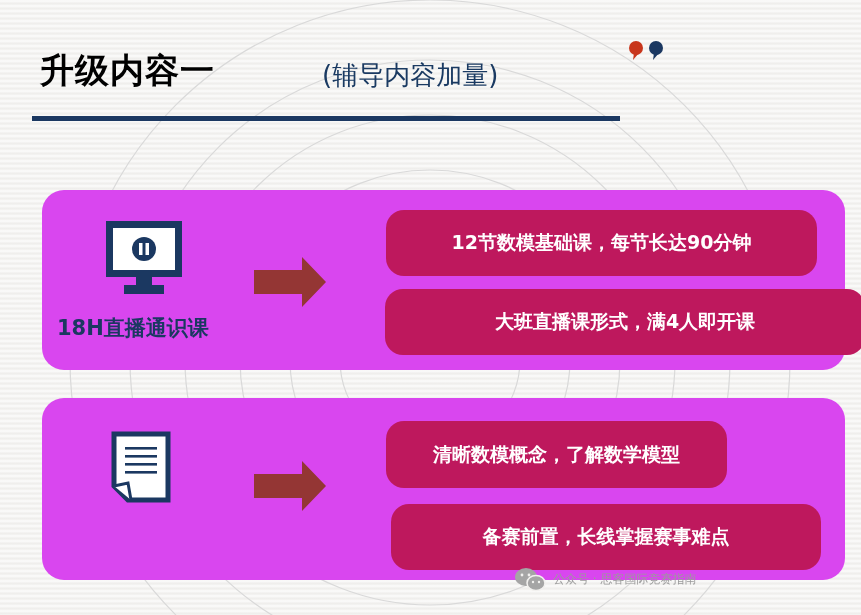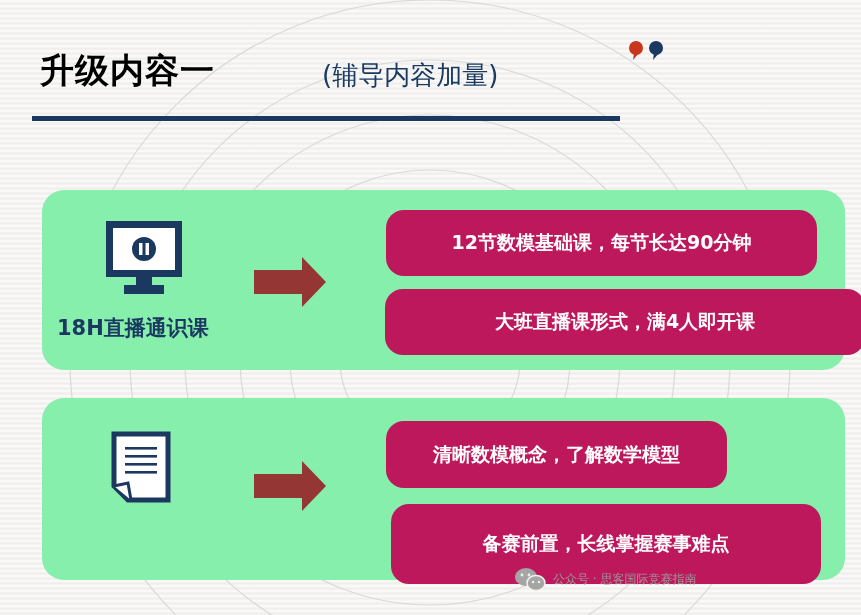--- a/index.html
+++ b/index.html
@@ -16,21 +16,21 @@
     position:absolute; left:0; top:0; white-space:nowrap;
     font-size:34px; color:#000000; letter-spacing:1px; font-weight:700; line-height:60px;
   }
   .title-sub {
     position:absolute; left:282px; top:10px; white-space:nowrap;
     font-size:26px; color:#1a3a62; line-height:50px;
   }
   .title-underline { position:absolute; left:32px; top:116px; width:588px; height:5px; background:#1b3861; }
   .quote-icon { position:absolute; left:628px; top:40px; width:40px; height:22px; }
   .panel {
-    position:absolute; left:42px; width:803px; background:#86efac; border-radius:22px;
+    position:absolute; left:42px; width:803px; background:#d946ef; border-radius:22px;
   }
   .panel-1 { top:190px; height:180px; }
   .panel-2 { top:398px; height:182px; }
   .icon-box { position:absolute; }
   .left-label {
     position:absolute; white-space:nowrap; font-weight:700; color:#1b3861;
     font-size:21px; text-align:center;
   }
   .arrow { position:absolute; width:74px; height:50px; }
   .red-box {
@@ -96,21 +96,21 @@
     <rect x="14" y="16" width="32" height="2.6" fill="#1b3861"></rect>
     <rect x="14" y="24" width="32" height="2.6" fill="#1b3861"></rect>
     <rect x="14" y="32" width="32" height="2.6" fill="#1b3861"></rect>
     <rect x="14" y="40" width="32" height="2.6" fill="#1b3861"></rect>
   </svg>
   <svg class="arrow" style="left:212px; top:63px;" viewBox="0 0 74 50">
     <polygon points="0,13 48,13 48,0 72,25 48,50 48,37 0,37" fill="#943634"></polygon>
   </svg>
 </div>
 <div class="red-box" style="left:386px; top:421px; width:341px; height:67px;">清晰数模概念，了解数学模型</div>
-<div class="red-box" style="left:391px; top:504px; width:430px; height:80px;">备赛前置，长线掌握赛事难点</div>
+<div class="red-box" style="left:391px; top:504px; width:430px; height:66px;">备赛前置，长线掌握赛事难点</div>
 
 <div class="watermark">
   <svg class="wx" viewBox="0 0 34 26">
     <ellipse cx="13" cy="11" rx="11" ry="9" fill="#a5a5a5"></ellipse>
     <ellipse cx="23" cy="17" rx="9" ry="7.5" fill="#a5a5a5" stroke="#f2f1ef" stroke-width="1.5"></ellipse>
     <circle cx="9" cy="9" r="1.4" fill="#f2f1ef"></circle>
     <circle cx="16" cy="9" r="1.4" fill="#f2f1ef"></circle>
     <circle cx="20" cy="16" r="1.2" fill="#f2f1ef"></circle>
     <circle cx="26" cy="16" r="1.2" fill="#f2f1ef"></circle>
   </svg>

